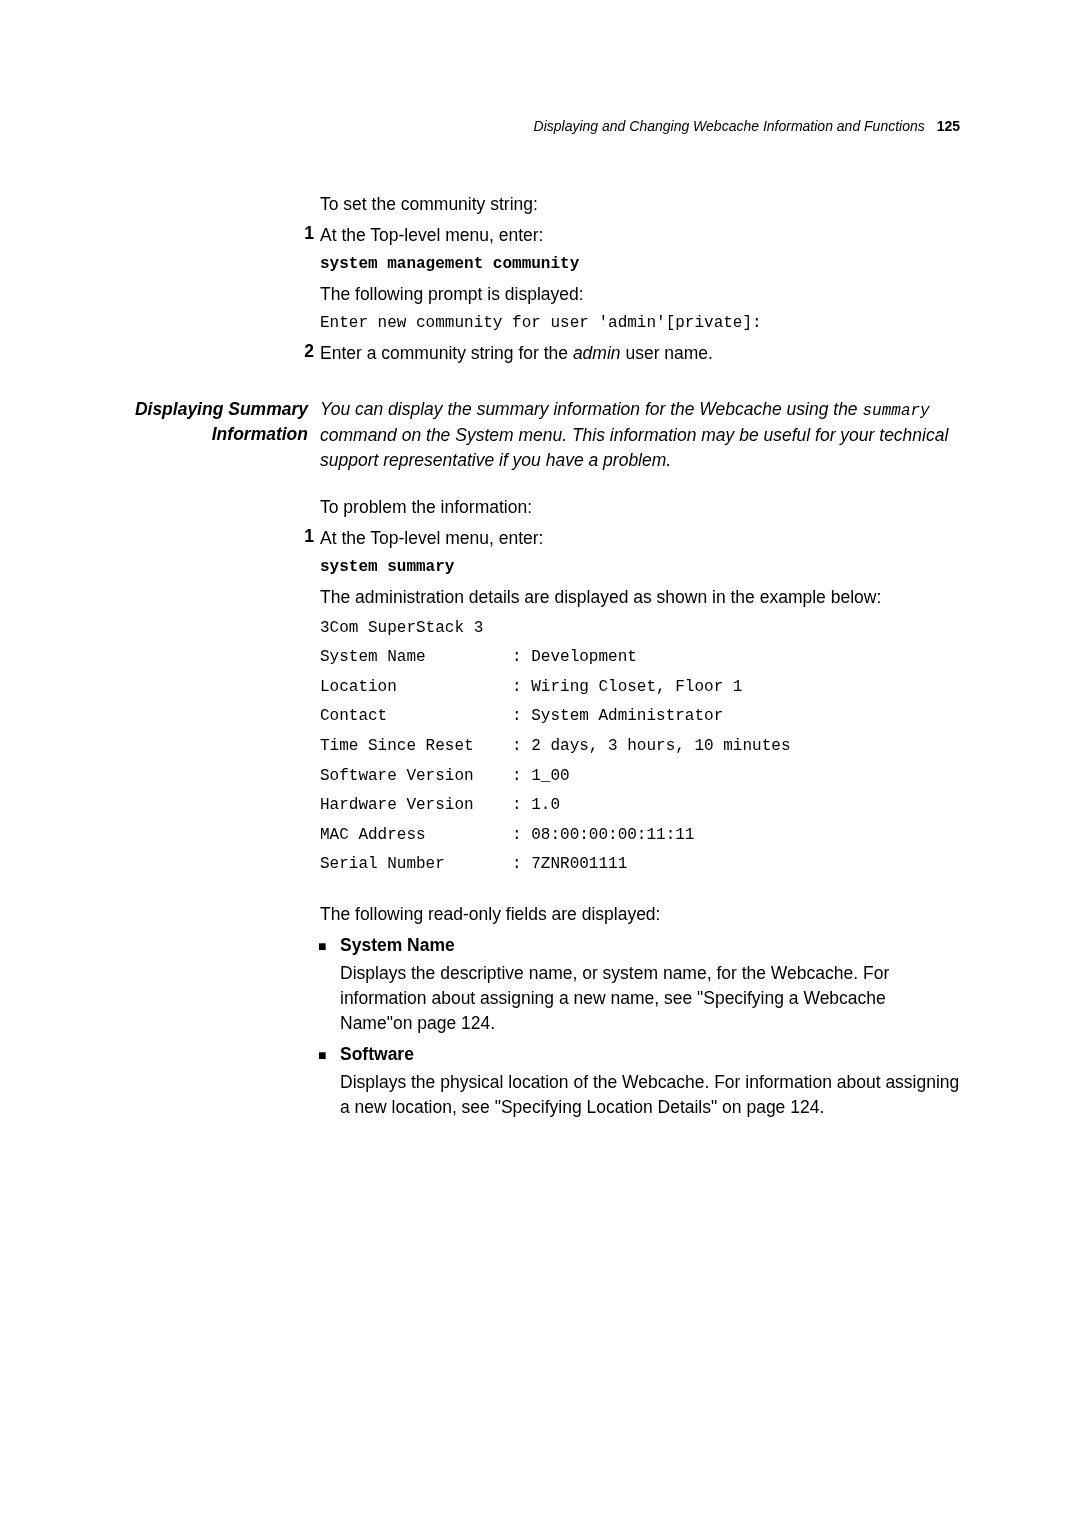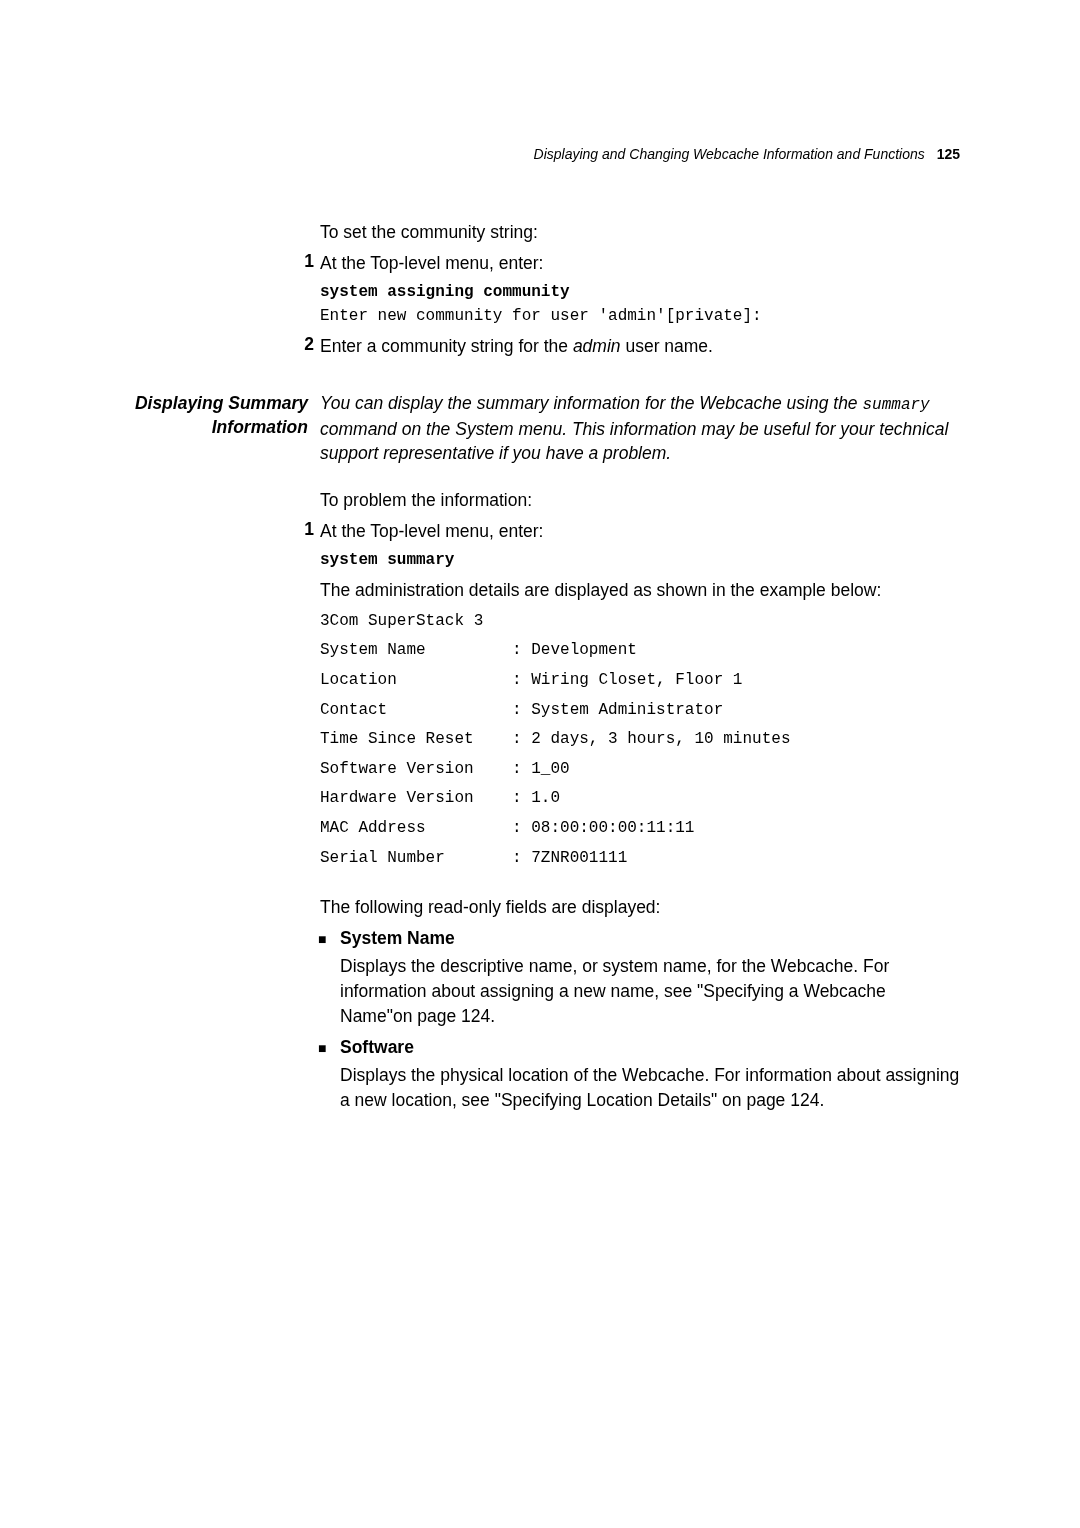--- a/index.html
+++ b/index.html
@@ -15,21 +15,20 @@
   .page {
     padding: 118px 120px 0 120px;
     box-sizing: border-box;
   }
   .running-head {
     text-align: right;
     font-size: 14px;
     font-style: italic;
     margin-bottom: 58px;
     color: #000;
-    margin-top: 28px;
   }
   .running-head .page-num {
     font-style: normal;
     font-weight: bold;
     margin-left: 8px;
   }
   .content-col {
     margin-left: 200px;
   }
   .body-text {
@@ -119,21 +118,22 @@
   </div>
 
   <div class="content-col">
 
     <p class="body-text">To set the community string:</p>
 
     <div class="ol-item">
       <div class="ol-num">1</div>
       <div class="ol-body">
         <p class="body-text">At the Top-level menu, enter:</p>
-        <div class="mono mono-bold">system assigning community</div>
+        <div class="mono mono-bold">system management community</div>
+        <p class="body-text" style="margin-top:6px">The following prompt is displayed:</p>
         <div class="mono">Enter new community for user 'admin'[private]:</div>
       </div>
     </div>
 
     <div class="ol-item">
       <div class="ol-num">2</div>
       <div class="ol-body">
         <p class="body-text">
           <span>Enter a community string for the </span><span class="italic">admin</span><span> user name.</span>
         </p>

